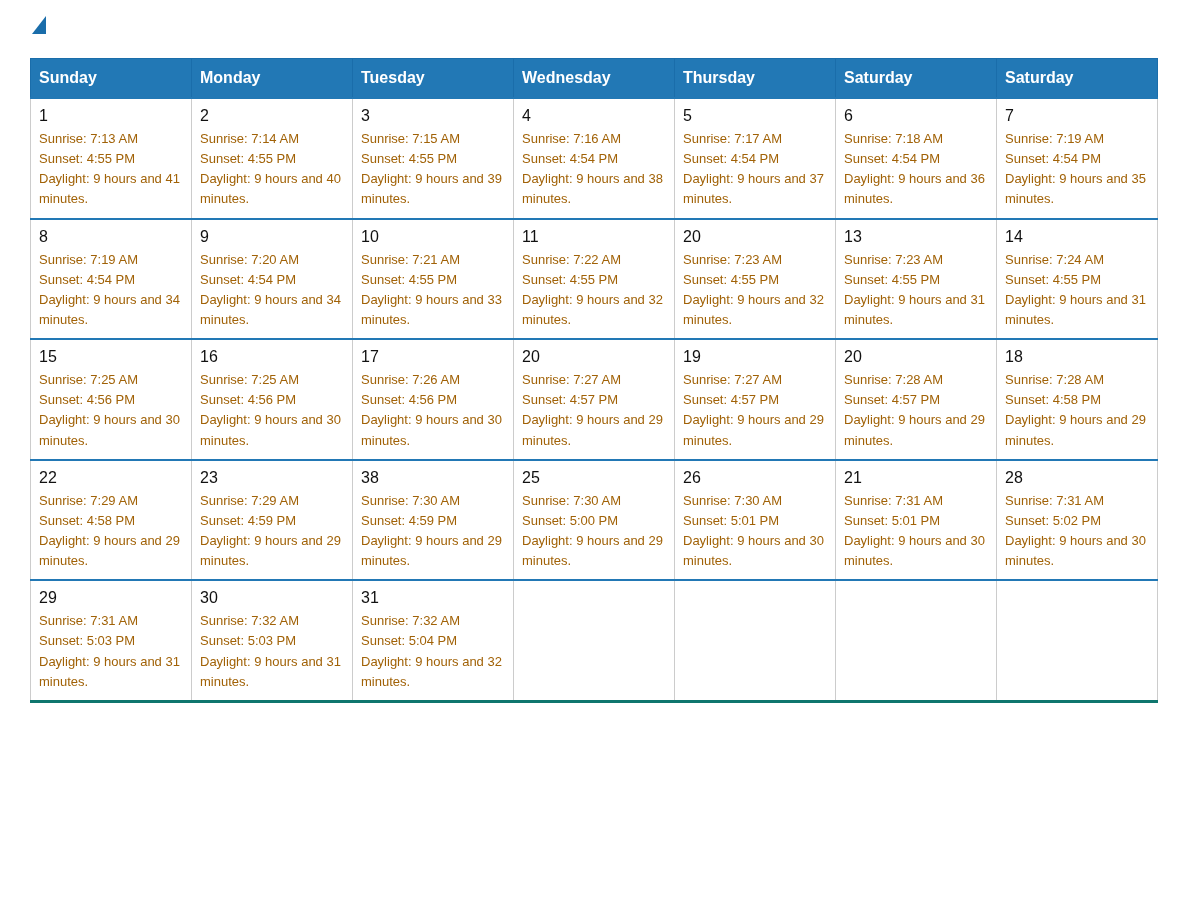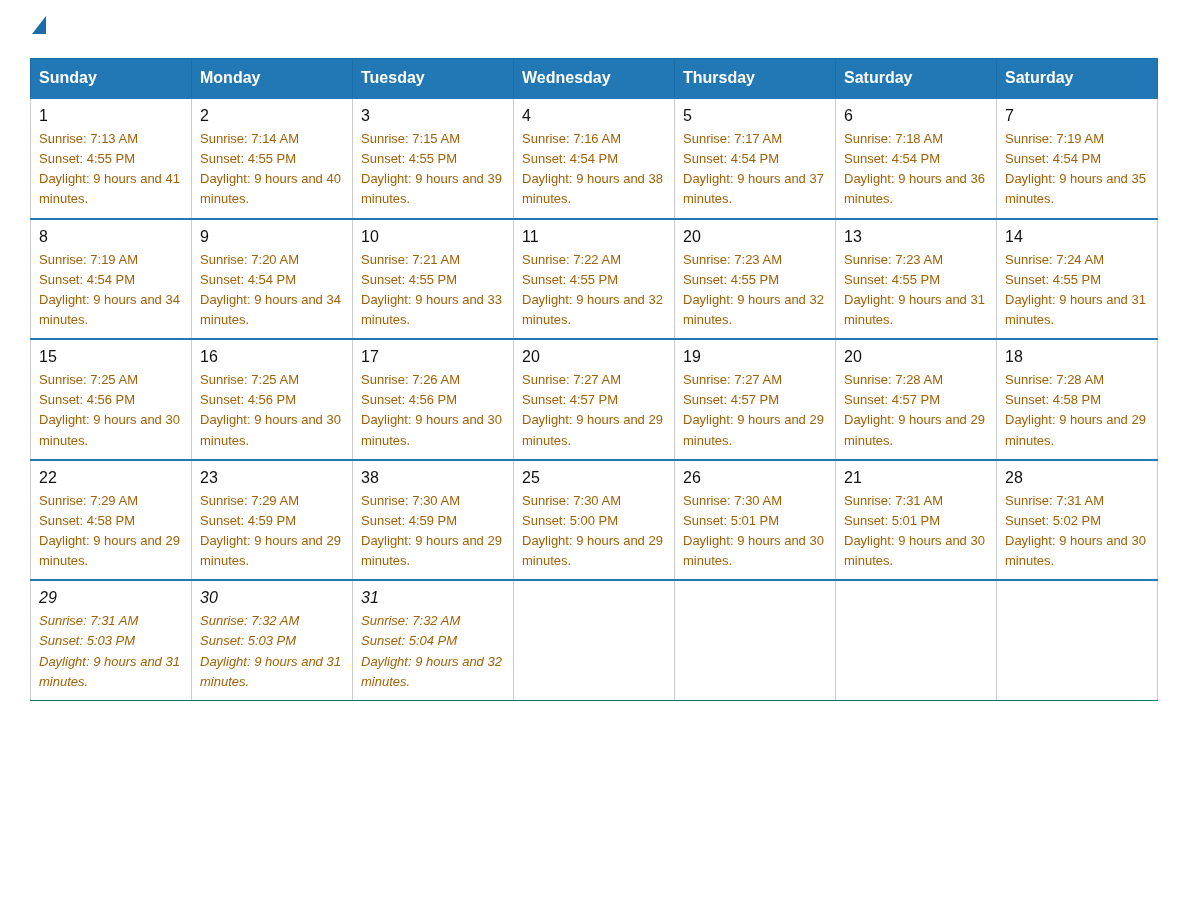--- a/index.html
+++ b/index.html
@@ -81,22 +81,21 @@
       padding: 8px 8px;
       border-top: 2px solid #2278b5;
       border-left: 1px solid #ccc;
       border-right: 1px solid #ccc;
       border-bottom: none;
       font-size: 13px;
       color: #333;
       height: 110px;
     }
     tbody tr:last-child td {
-      border-bottom: 1px solid #0f766e;
-      font-style: italic;
+      border-bottom: 3px solid #0f766e;
     }
     .day-number {
       font-size: 16px;
       font-weight: normal;
       color: #111;
       display: block;
       margin-bottom: 4px;
     }
     .day-info {
       font-size: 13px;

